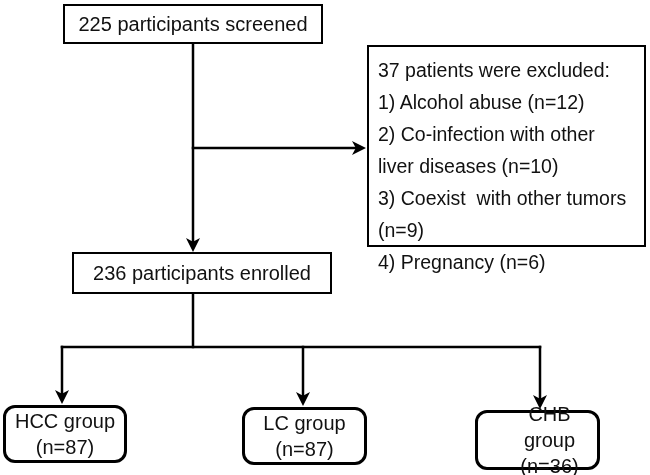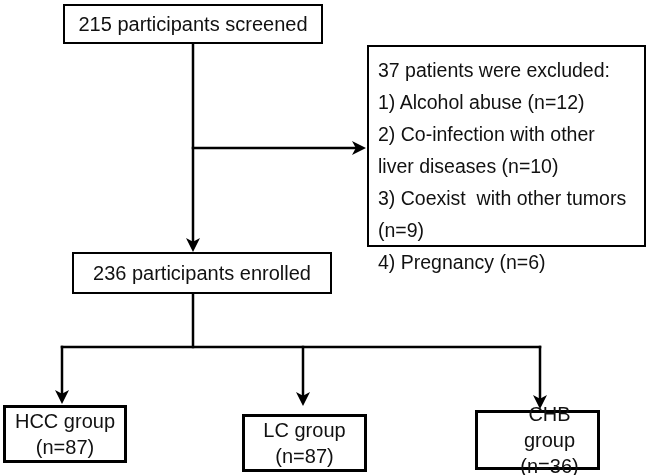--- a/index.html
+++ b/index.html
@@ -37,39 +37,40 @@
   .box.center-text {
     text-align: center;
     font-size: 20px;
   }
   .box.group {
     border-width: 3px;
     flex-direction: column;
     text-align: center;
     font-size: 20px;
     line-height: 26px;
+    border-radius: 12px;
   }
   .box.group span { display: block; }
   #screened-box { left: 63px; top: 4px;  width: 260px; height: 40px; }
   #enrolled-box { left: 72px; top: 252px; width: 260px; height: 42px; }
   #excluded-box {
     left: 367px; top: 45px; width: 279px; height: 202px;
     align-items: flex-start;
     justify-content: flex-start;
     padding: 7px 4px 0 9px;
     font-size: 19.5px;
     line-height: 32px;
   }
   #excluded-box span {
     display: block;
     white-space: pre;
     text-align: left;
   }
   #hcc-box { left: 3px;   top: 405px; width: 124px; height: 58px; }
-  #lc-box  { left: 242px; top: 407px; width: 125px; height: 58px; margin-top: 7px; }
+  #lc-box  { left: 242px; top: 407px; width: 125px; height: 58px; }
   #chb-box { left: 475px; top: 410px; width: 125px; height: 60px; padding-left: 24px; }
 </style>
 </head>
 <body>
 
 <div class="stage">
 
   <svg class="connectors" viewBox="0 0 650 475" xmlns="http://www.w3.org/2000/svg">
     <g stroke="#000000" stroke-width="2.5" stroke-linecap="square" fill="none">
       <line x1="193" y1="43" x2="193" y2="241"></line>
@@ -83,21 +84,21 @@
     <g fill="#000000" stroke="none">
       <polygon points="193,252 186,238 193,241.8 200,238"></polygon>
       <polygon points="366,148 352,141 355.8,148 352,155"></polygon>
       <polygon points="62,404 55,390 62,393.8 69,390"></polygon>
       <polygon points="303,406 296,392 303,395.8 310,392"></polygon>
       <polygon points="540,409 533,395 540,398.8 547,395"></polygon>
     </g>
   </svg>
 
   <div class="box center-text" id="screened-box">
-    <span>215 participants screened</span>
+    <span>225 participants screened</span>
   </div>
 
   <div class="box" id="excluded-box">
     <span>37 patients were excluded:
 1) Alcohol abuse (n=12)
 2) Co-infection with other
 liver diseases (n=10)
 3) Coexist  with other tumors
 (n=9)
 4) Pregnancy (n=6)</span>

